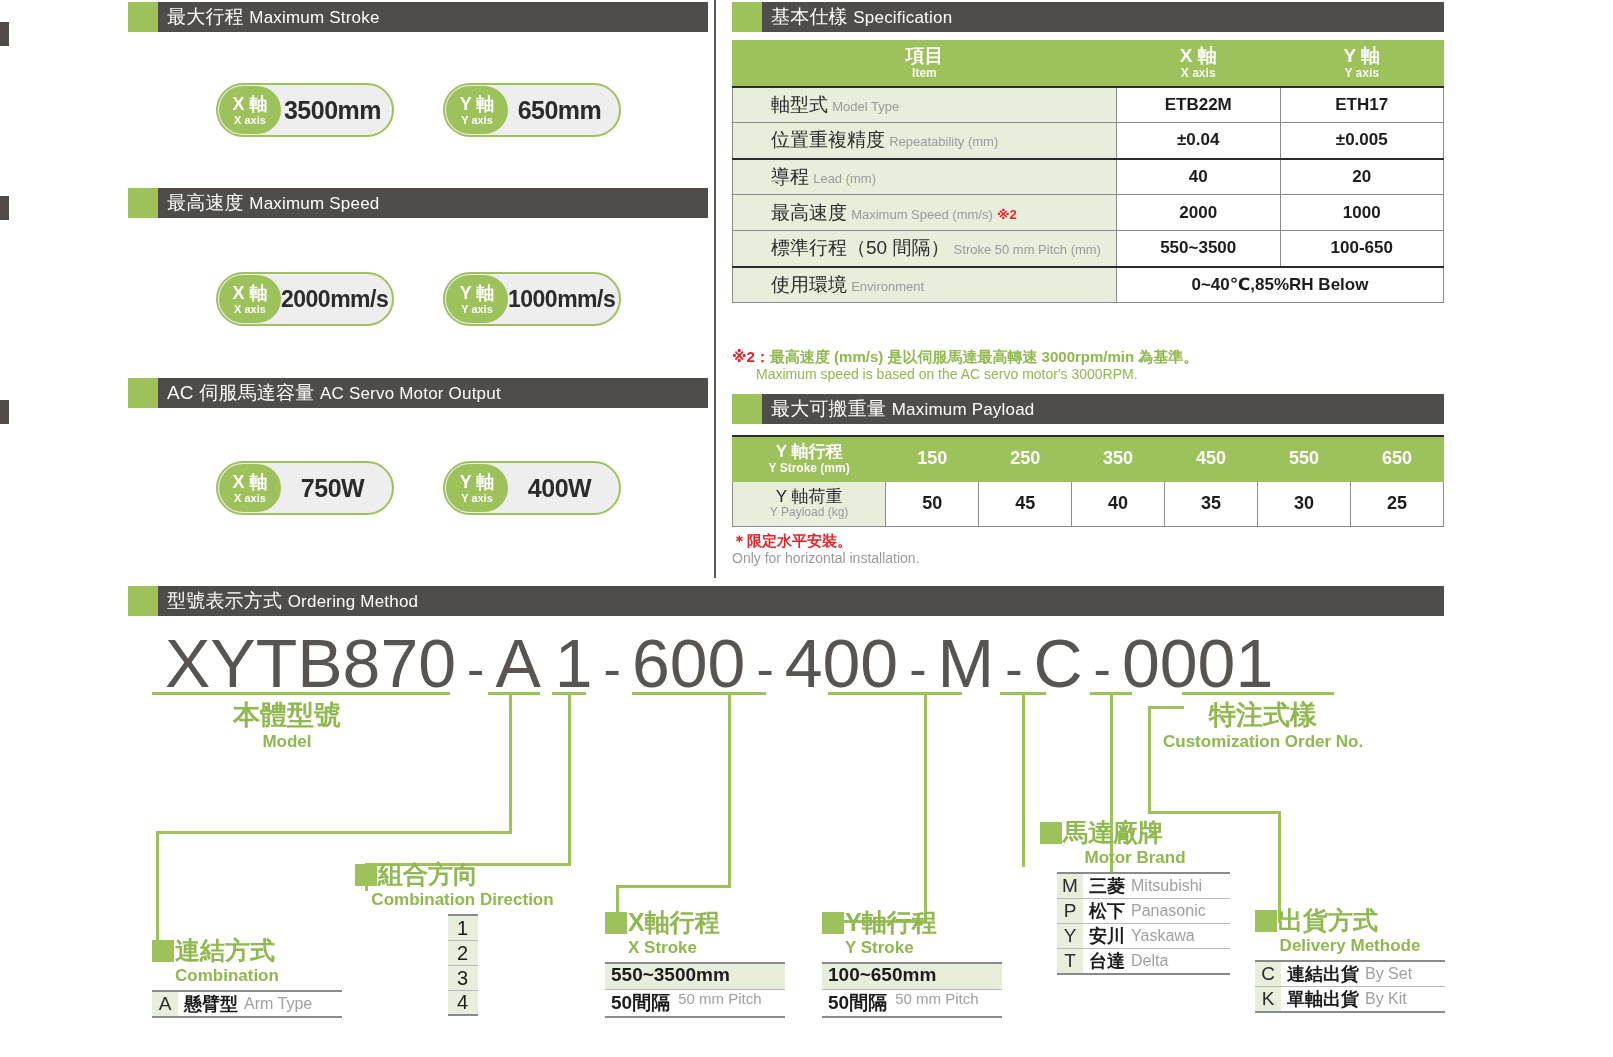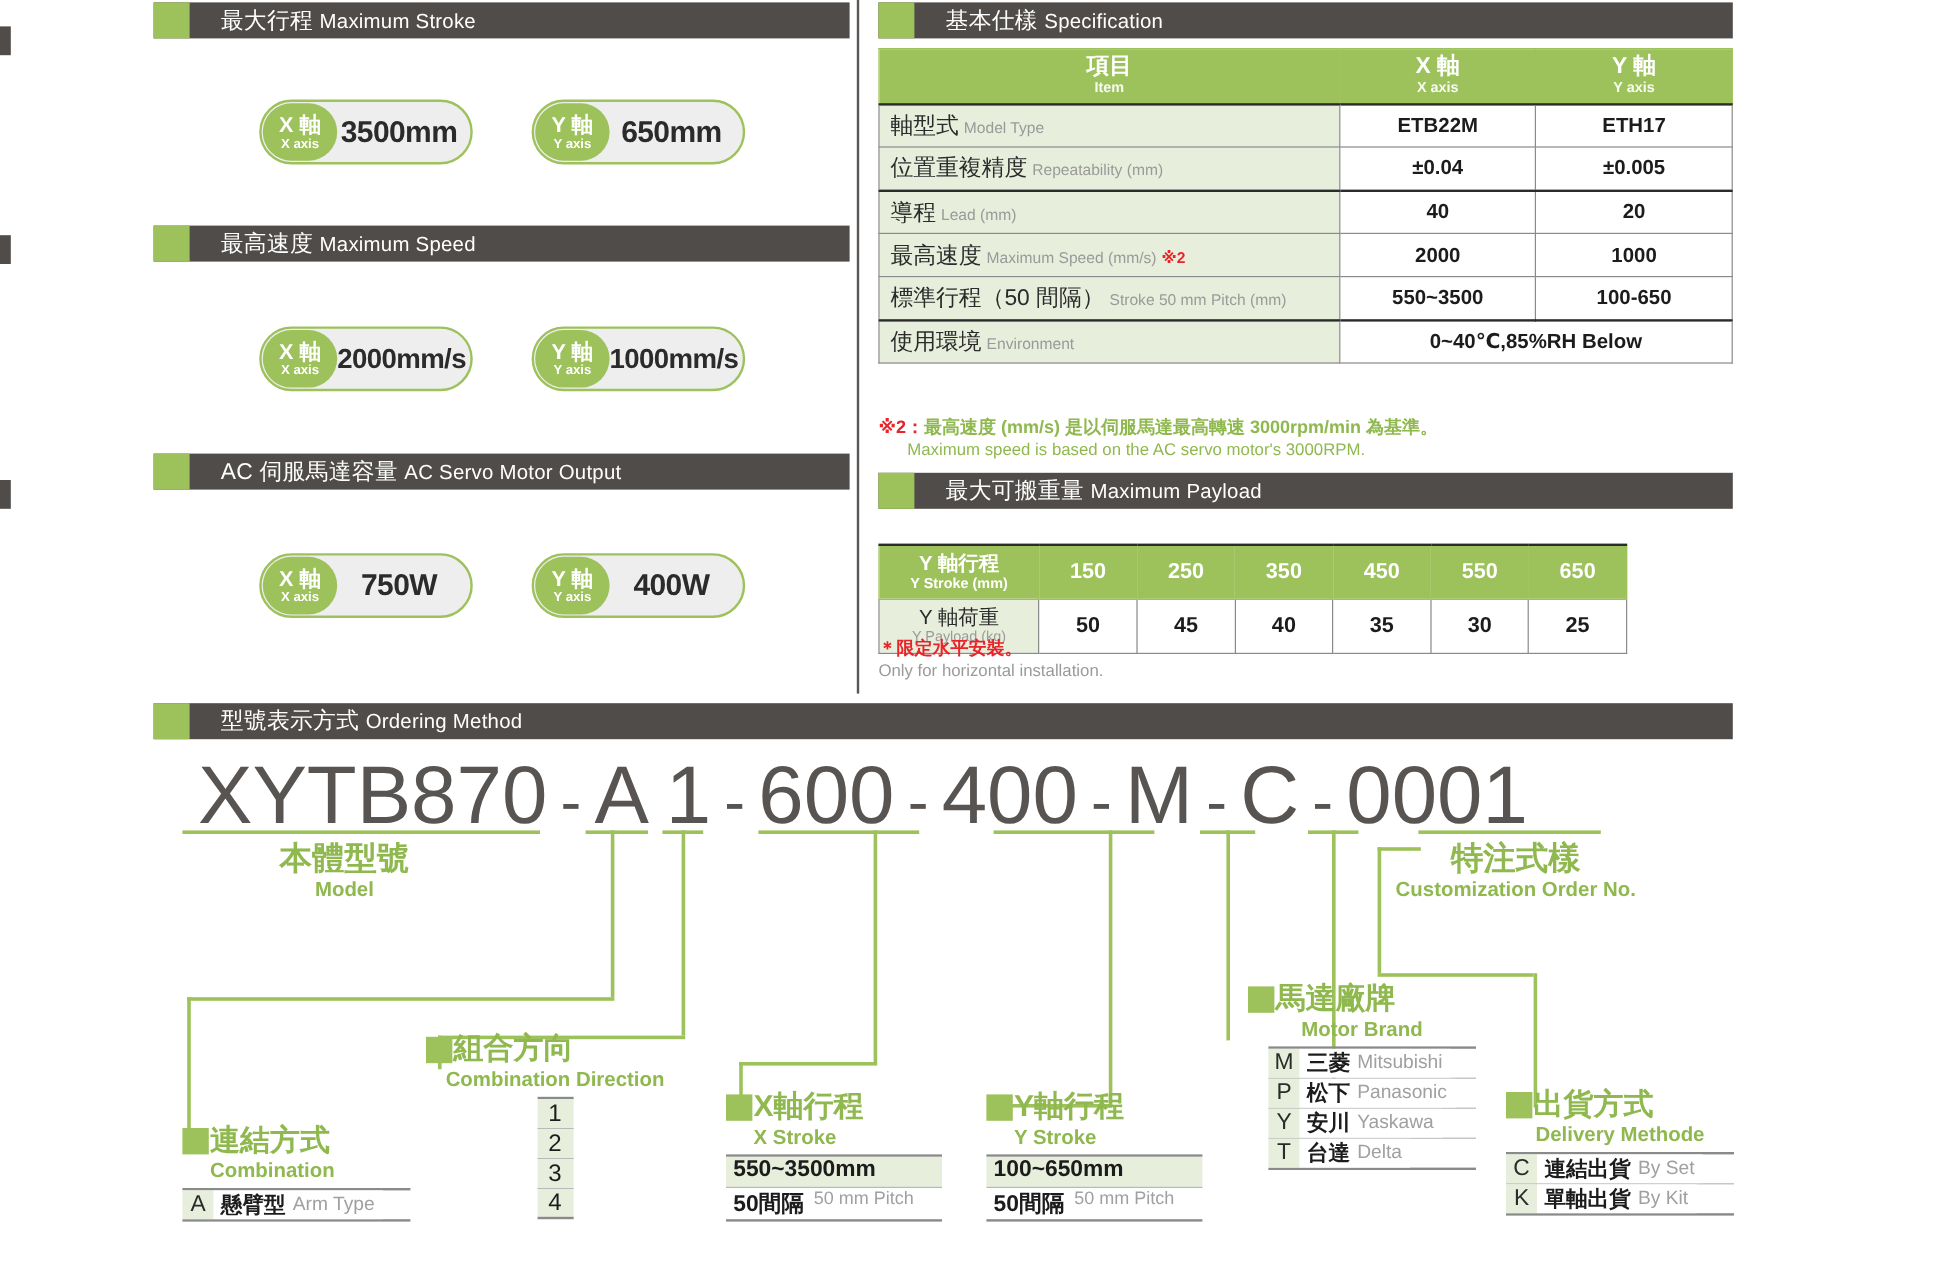--- a/index.html
+++ b/index.html
@@ -20,21 +20,21 @@
     align-items: center;
   }
   .sec-bar .accent {
     width: 30px; height: 30px;
     background: #9dc25c;
     flex: 0 0 30px;
   }
   .sec-bar .sec-txt {
     color: #ffffff;
     font-size: 19px;
-    padding-left: 26px;
+    padding-left: 9px;
     white-space: nowrap;
     letter-spacing: .2px;
   }
   .sec-bar .sec-txt .en { font-size: 17px; }
 
   
   .pill {
     position: absolute;
     height: 54px;
     border: 2px solid #9dc25c;
@@ -100,21 +100,21 @@
   table.spec thead th .cn { font-size: 19px; display: block; }
   table.spec thead th .en { font-size: 12px; display: block; opacity: .92; }
   table.spec tbody td.item {
     background: #e7efdc;
     text-align: left;
     padding-left: 9px;
     height: 36px;
     color: #2b2b2b;
     white-space: nowrap;
   }
-  table.spec tbody td.item .cn { font-size: 19px; }
+  table.spec tbody td.item .cn { font-size: 19px; margin-left: 29px; }
   table.spec tbody td.item .en { font-size: 13px; color: #9a9a9a; }
   table.spec tbody td.item .star { color: #e8232a; font-weight: bold; font-size: 13px; }
   table.spec tbody td.val {
     font-size: 17px; font-weight: bold; color: #1c1c1c;
     height: 36px;
   }
   table.spec tr.thick td { border-top: 2px solid #2b2b2b; }
 
   
   table.payload {
@@ -408,21 +408,21 @@
   </div>
 
   <div class="sec-bar" style="left:732px; top:394px; width:712px;">
     <div class="accent"></div>
     <div class="sec-txt">
       <span>最大可搬重量</span>
       <span class="en">Maximum Payload</span>
     </div>
   </div>
 
-  <table class="payload" style="left:732px; top:453px; width:624px;padding-left:28px;">
+  <table class="payload" style="left:732px; top:435px; width:712px;padding-left:28px;">
     <tbody>
       <tr>
         <th class="hdr-lbl">
           <span class="cn">Y 軸行程</span>
           <span class="en">Y Stroke (mm)</span>
         </th>
         <th class="hdr-val">150</th>
         <th class="hdr-val">250</th>
         <th class="hdr-val">350</th>
         <th class="hdr-val">450</th>

